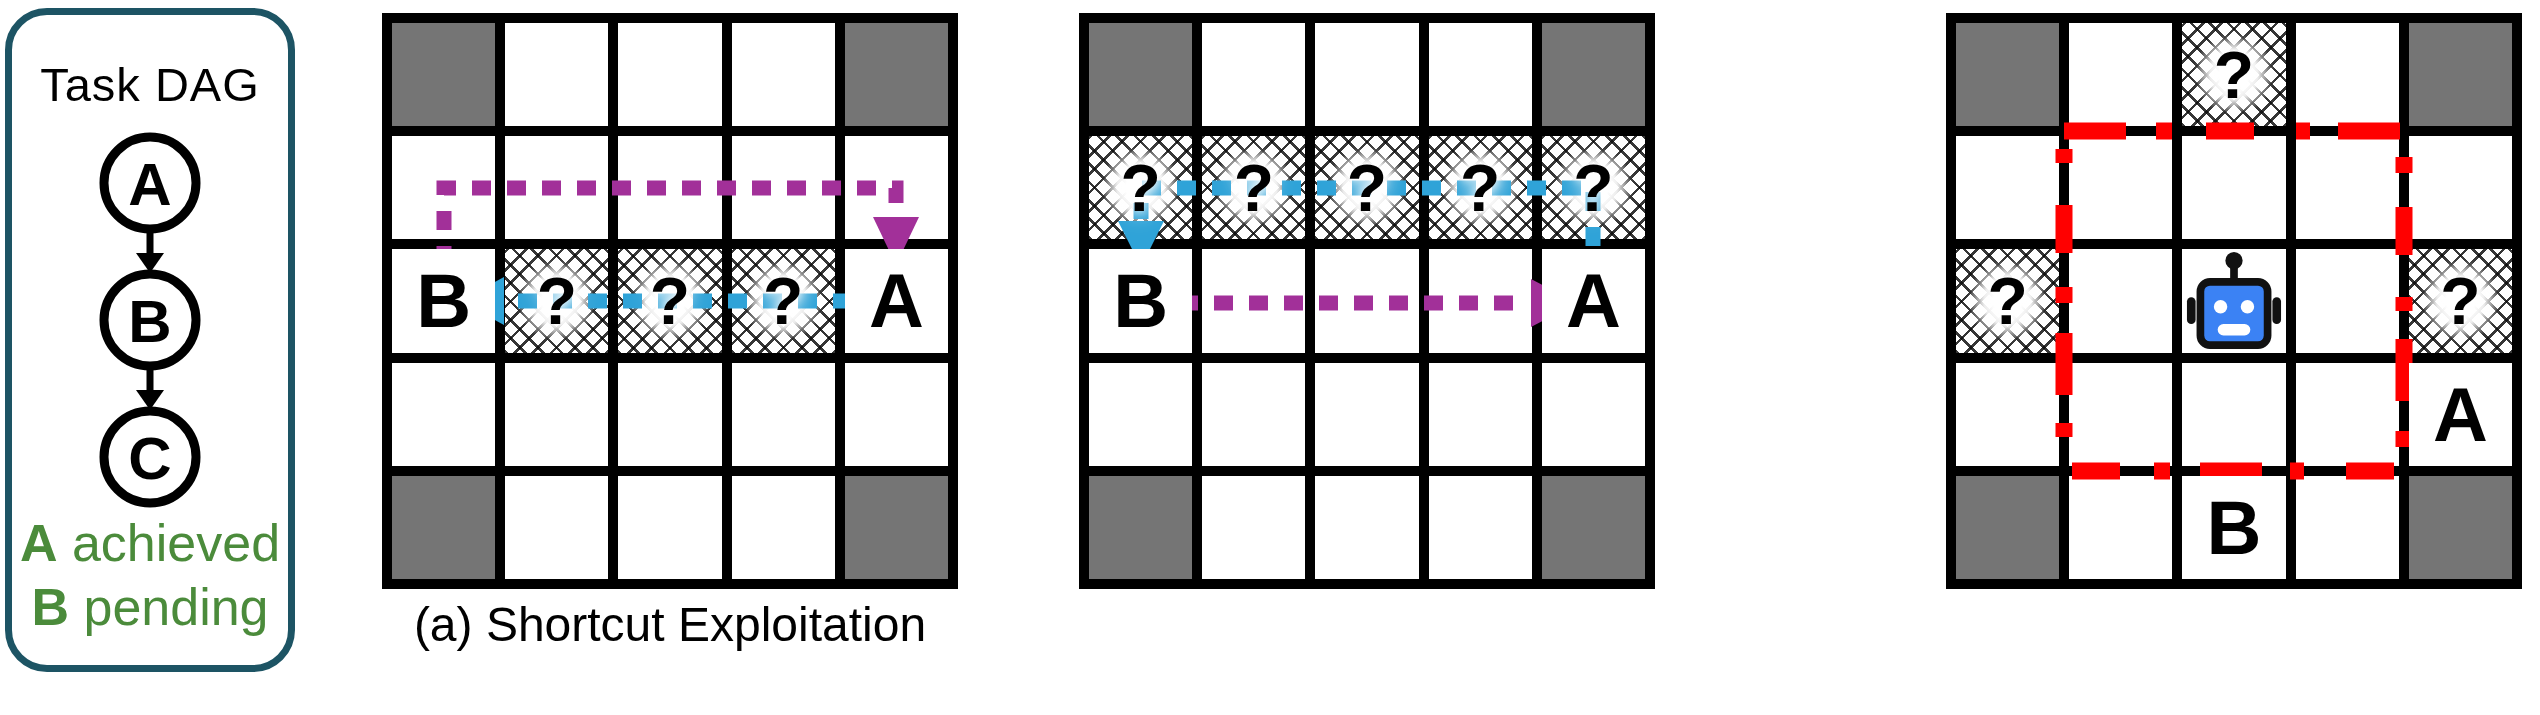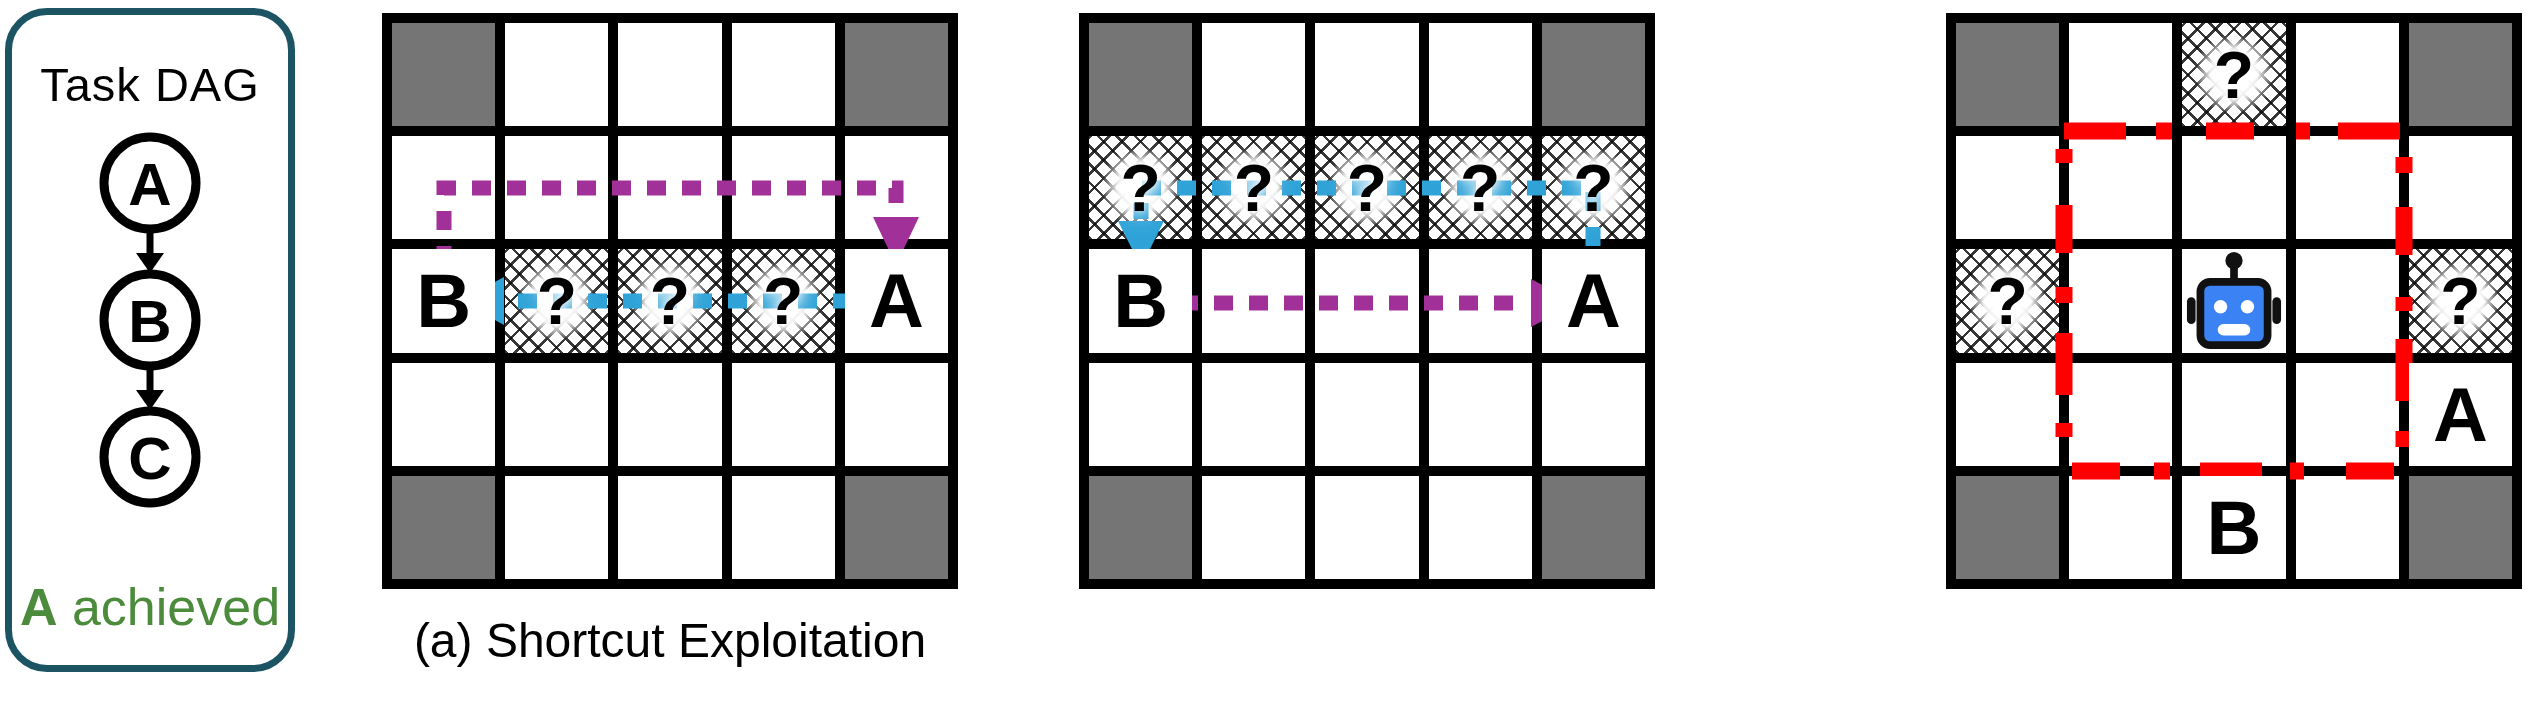--- a/index.html
+++ b/index.html
@@ -50,21 +50,21 @@
   }
   .cell .robot{z-index:6;}
   .overlay{position:absolute;inset:0;z-index:5;pointer-events:none;}
 
   .dash-purple{stroke:var(--color-purple,#a23099);stroke-width:15;fill:none;stroke-dasharray:19 16;}
   .dash-blue{stroke:var(--color-blue,#2fa3d8);stroke-width:15;fill:none;stroke-dasharray:19 16;}
   .head-purple{fill:var(--color-purple,#a23099);}
   .head-blue{fill:var(--color-blue,#2fa3d8);}
   .ring-red{stroke:var(--color-red,#ff0000);stroke-width:17;fill:none;stroke-dasharray:62 30 16 34 48 42 14 28;}
 
-  .caption{margin-top:24px;text-align:center;font-size:48px;color:#000;}
+  .caption{margin-top:8px;text-align:center;font-size:48px;color:#000;}
 
   
   .robot-head{fill:var(--color-robot-blue,#3b82f4);stroke:#111;stroke-width:8;}
   .robot-black{fill:#111;}
   .robot-white{fill:#fff;}
 </style>
 </head>
 <body>
 
 <div class="canvas">
@@ -78,20 +78,21 @@
       <polygon class="dag-head" points="138,258 124,238 152,238"></polygon>
       <circle class="dag-node" cx="138" cy="305" r="46"></circle>
       <text class="dag-node-label" x="138" y="327" text-anchor="middle">B</text>
       <line class="dag-edge" x1="138" y1="354" x2="138" y2="382"></line>
       <polygon class="dag-head" points="138,395 124,375 152,375"></polygon>
       <circle class="dag-node" cx="138" cy="442" r="46"></circle>
       <text class="dag-node-label" x="138" y="464" text-anchor="middle">C</text>
     </svg>
     <div class="dag-notes">
       <div><b>A</b> <span>achieved</span></div>
+      <div><b>B</b> <span>pending</span></div>
     </div>
   </div>
 
   <div class="figure" style="left:382px">
     <div class="grid-wrap">
       <div class="cells">
           <div class="cell wall"></div>
           <div class="cell"></div>
           <div class="cell"></div>
           <div class="cell"></div>

